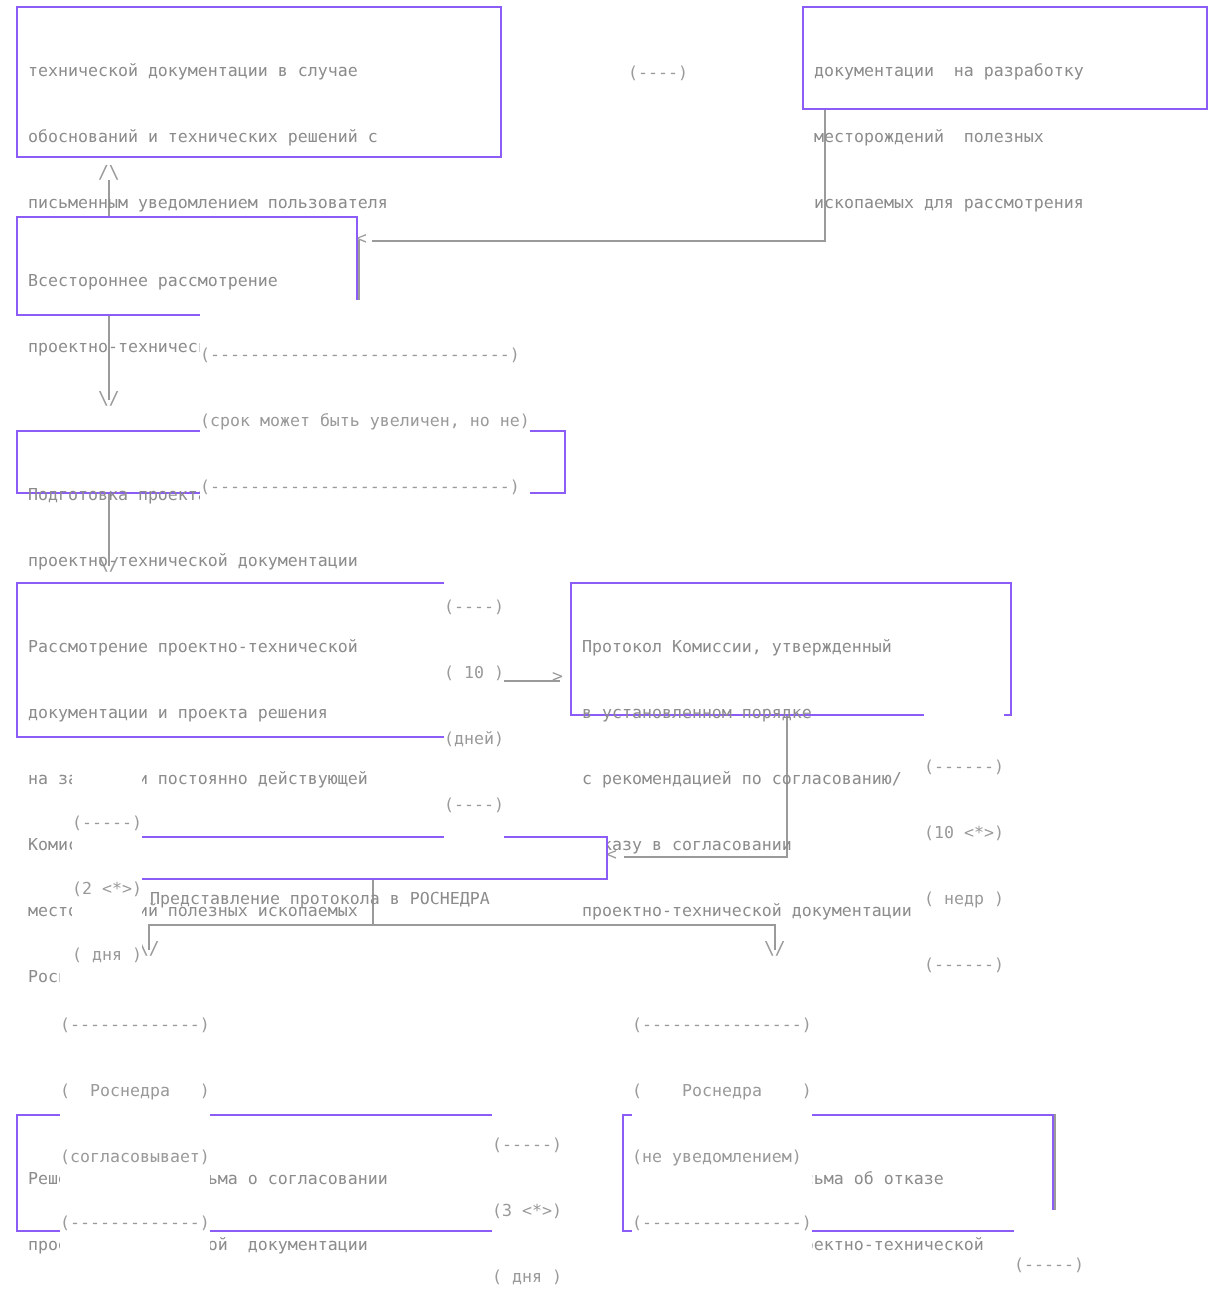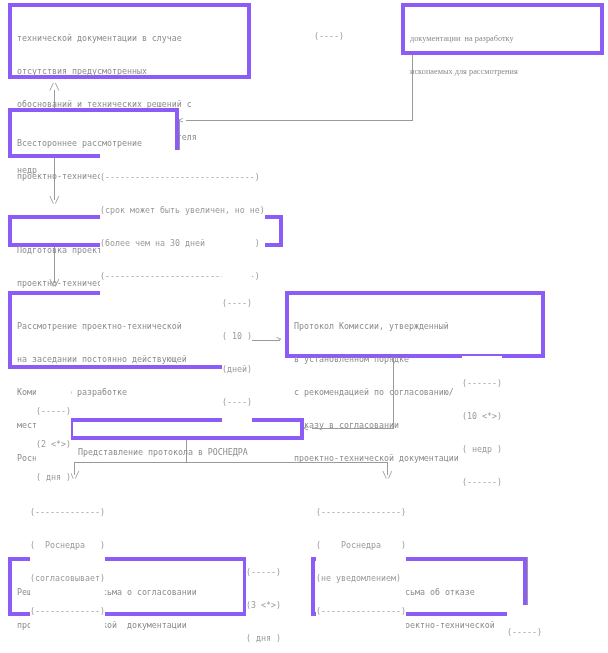--- a/index.html
+++ b/index.html
@@ -16,21 +16,21 @@
     font-size: 8.3px;
     line-height: 11px;
     color: #8c8c8c;
     overflow: hidden;
     -webkit-font-smoothing: none;
   }
 
   
   .box {
     position: absolute;
-    border: 4px solid #8b5cf6;
+    border: 1px solid #8b5cf6;
     background: #ffffff;
     box-sizing: border-box;
     padding: 4px 5px 3px 5px;
     white-space: pre;
     color: #8c8c8c;
     z-index: 3;
   }
   .box .ln { display: block; height: 11px; }
 
   
@@ -69,87 +69,87 @@
     z-index: 2;
   }
 </style>
 </head>
 <body>
 
 <div id="page">
 
   <div class="box" style="left:8px; top:3px; width:243px; height:76px;">
     <span class="ln">технической документации в случае</span>
-    <span class="ln">отсутствия предусмотренных</span>
     <span class="ln">обоснований и технических решений с</span>
     <span class="ln">письменным уведомлением пользователя</span>
     <span class="ln">недр</span>
   </div>
 
   <div class="note" style="left:314px; top:9px;">
     <span class="ln">(----)</span>
   </div>
 
-  <div class="box" style="left:401px; top:3px; width:203px; height:52px;font-family:Liberation Serif, serif;">
+  <div class="box" style="left:401px; top:3px; width:203px; height:52px;">
     <span class="ln">документации  на разработку</span>
+    <span class="ln">месторождений  полезных</span>
     <span class="ln">ископаемых для рассмотрения</span>
   </div>
 
   <div class="v-line" style="left:412px; top:55px; height:65px;"></div>
   <div class="h-line" style="left:186px; top:120px; width:227px;"></div>
   <div class="arrow" style="left:178px; top:116px;"><span>&lt;</span></div>
 
   <div class="v-line" style="left:54px; top:90px; height:20px;"></div>
   <div class="arrow" style="left:49px; top:83px;"><span>/\</span></div>
 
   <div class="box" style="left:8px; top:108px; width:171px; height:50px;">
     <span class="ln">Всестороннее рассмотрение</span>
     <span class="ln">проектно-технической</span>
   </div>
 
   <div class="note" style="left:100px; top:150px;">
     <span class="ln">(------------------------------)</span>
     <span class="ln">(срок может быть увеличен, но не)</span>
-    <span class="ln">(более чем на 30 дней          )</span>
     <span class="ln">(------------------------------)</span>
   </div>
 
   <div class="v-line" style="left:179px; top:120px; height:36px;"></div>
 
   <div class="v-line" style="left:54px; top:158px; height:42px;"></div>
   <div class="arrow" style="left:49px; top:196px;"><span>\/</span></div>
 
   <div class="box" style="left:8px; top:215px; width:275px; height:32px;">
     <span class="ln">Подготовка проекта решения о согласовании</span>
     <span class="ln">проектно-технической документации</span>
   </div>
 
   <div class="v-line" style="left:54px; top:247px; height:36px;"></div>
   <div class="arrow" style="left:49px; top:279px;"><span>\/</span></div>
 
   <div class="box" style="left:8px; top:291px; width:232px; height:78px;">
     <span class="ln">Рассмотрение проектно-технической</span>
+    <span class="ln">документации и проекта решения</span>
     <span class="ln">на заседании постоянно действующей</span>
     <span class="ln">Комиссии по разработке</span>
     <span class="ln">месторождений полезных ископаемых</span>
     <span class="ln">Роснедра</span>
   </div>
 
   <div class="note" style="left:222px; top:276px;">
     <span class="ln">(----)</span>
     <span class="ln">( 10 )</span>
     <span class="ln">(дней)</span>
     <span class="ln">(----)</span>
   </div>
   <div class="v-line" style="left:240px; top:310px; height:24px;"></div>
 
   <div class="h-line" style="left:240px; top:340px; width:40px;"></div>
   <div class="arrow" style="left:276px; top:335px;"><span>&gt;</span></div>
 
-  <div class="box" style="left:285px; top:291px; width:260px; height:67px;">
+  <div class="box" style="left:285px; top:291px; width:221px; height:67px;">
     <span class="ln">Протокол Комиссии, утвержденный</span>
     <span class="ln">в установленном порядке</span>
     <span class="ln">с рекомендацией по согласованию/</span>
     <span class="ln">отказу в согласовании</span>
     <span class="ln">проектно-технической документации</span>
   </div>
 
   <div class="note" style="left:462px; top:356px;">
     <span class="ln">(------)</span>
     <span class="ln">(10 &lt;*&gt;)</span>

